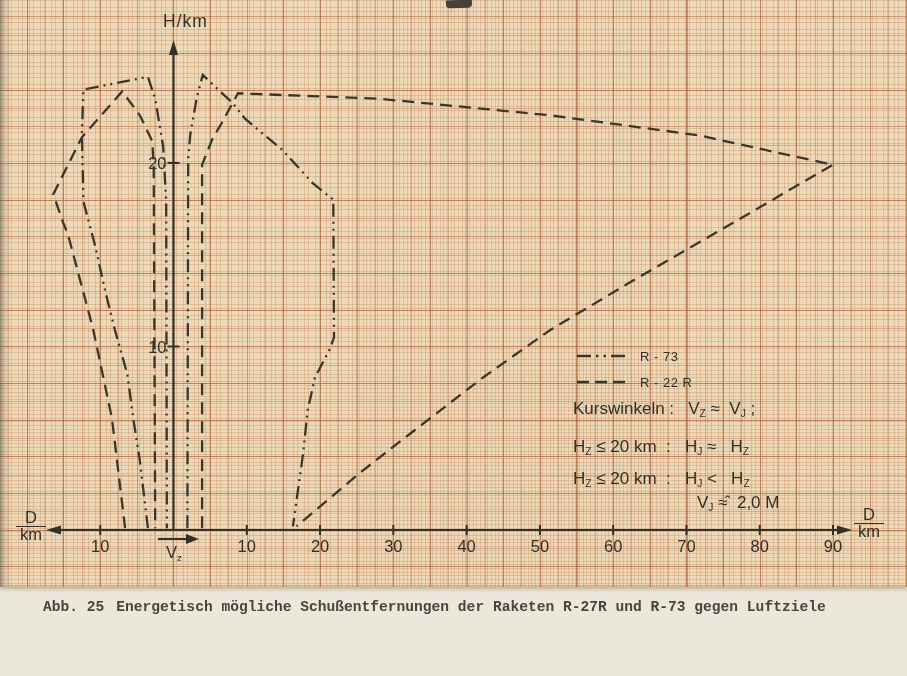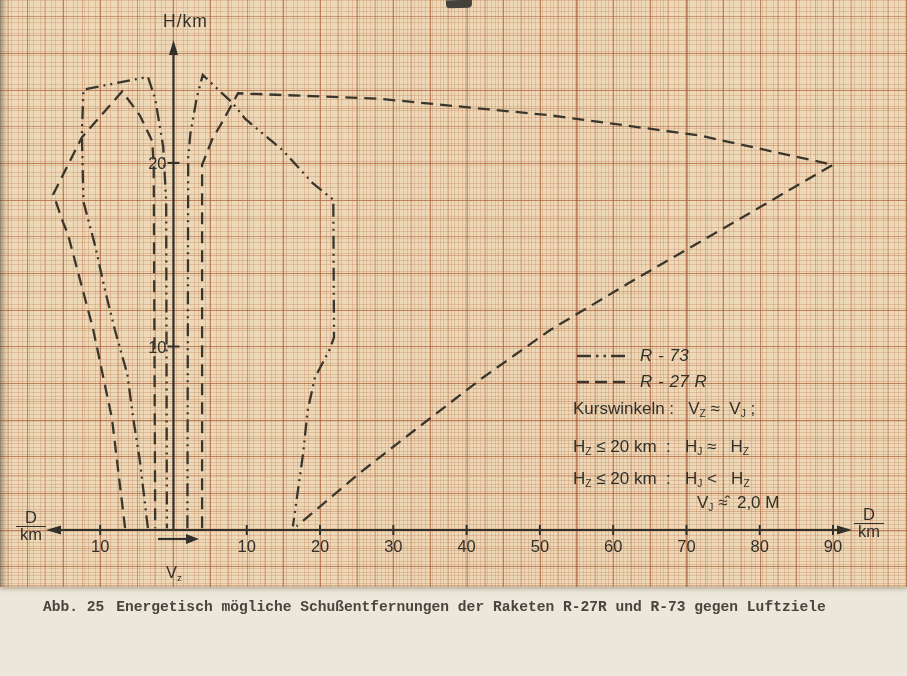--- a/index.html
+++ b/index.html
@@ -22,26 +22,26 @@
   .curve{fill:none;stroke:#3a362c;stroke-width:2.3;}
   text.ticklabel{font-family:"Liberation Sans",sans-serif;font-size:16.5px;fill:#32302a;}
   
   .olabel{position:absolute;font-size:17px;white-space:pre;}
   .sub{font-size:.6em;vertical-align:-.28em;}
   .h-label{left:163px;top:11px;font-size:17.5px;letter-spacing:1px;}
   .dfrac{position:absolute;text-align:center;font-size:16.5px;line-height:15px;width:30px;}
   .dfrac-left{left:16px;top:510px;}
   .dfrac-right{left:854px;top:507px;}
   .dfrac .num{border-bottom:1.6px solid #32302a;padding-bottom:1px;}
-  .vz-label{left:166px;top:563px;font-size:16.5px;}
+  .vz-label{left:166px;top:543px;font-size:16.5px;}
   
   .legend{position:absolute;left:576px;top:343px;}
   .lrow{display:flex;align-items:center;height:26px;}
   .lswatch{margin-right:14px;}
-  .llabel{font-size:17px;letter-spacing:.5px;font-style:italic;}
+  .llabel{font-size:13px;letter-spacing:.5px;}
   .conds{position:absolute;left:573px;top:396px;font-size:17px;}
   .cline{line-height:26.5px;white-space:pre;}
   .cline.l2{margin-top:7px;}
   .cline.l4{padding-left:124px;margin-top:-7px;}
   
   .caption{position:absolute;left:43px;top:597px;display:flex;
            font-family:"Liberation Mono",monospace;font-weight:700;
            font-size:14.6px;line-height:21px;color:#49453e;}
   .cap-label{margin-right:12px;white-space:pre;}
   .cap-body div{white-space:pre;}
@@ -112,21 +112,21 @@
       <div class="lrow">
         <svg class="lswatch" width="50" height="8">
           <line x1="1" y1="4" x2="49" y2="4" class="curve" stroke-dasharray="14 5 2.5 5 2.5 5"></line>
         </svg>
         <span class="llabel">R - 73</span>
       </div>
       <div class="lrow">
         <svg class="lswatch" width="50" height="8">
           <line x1="1" y1="4" x2="49" y2="4" class="curve" stroke-dasharray="12 6"></line>
         </svg>
-        <span class="llabel">R - 27 R</span>
+        <span class="llabel">R - 22 R</span>
       </div>
     </div>
 
     <div class="conds">
       <div class="cline l1"><span>Kurswinkeln :   V</span><span class="sub">Z</span><span> ≈  V</span><span class="sub">J</span><span> ;</span></div>
       <div class="cline l2"><span>H</span><span class="sub">Z</span><span> ≤ 20 km  :   H</span><span class="sub">J</span><span> ≈   H</span><span class="sub">Z</span><span></span></div>
       <div class="cline l3"><span>H</span><span class="sub">Z</span><span> ≤ 20 km  :   H</span><span class="sub">J</span><span> &lt;   H</span><span class="sub">Z</span><span></span></div>
       <div class="cline l4"><span>V</span><span class="sub">J</span><span> ≈̂  2,0 M</span></div>
     </div>
 

